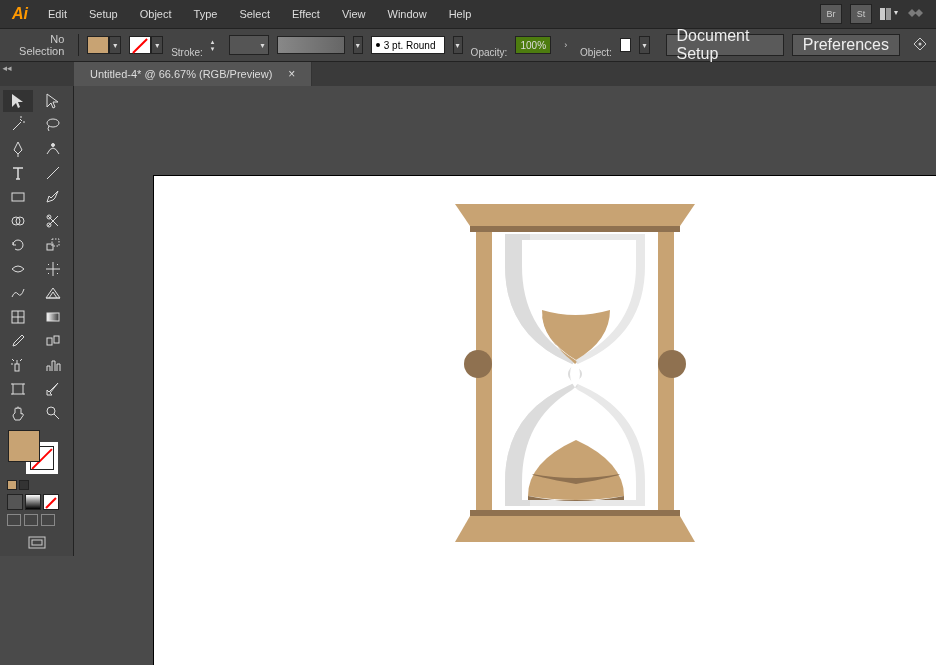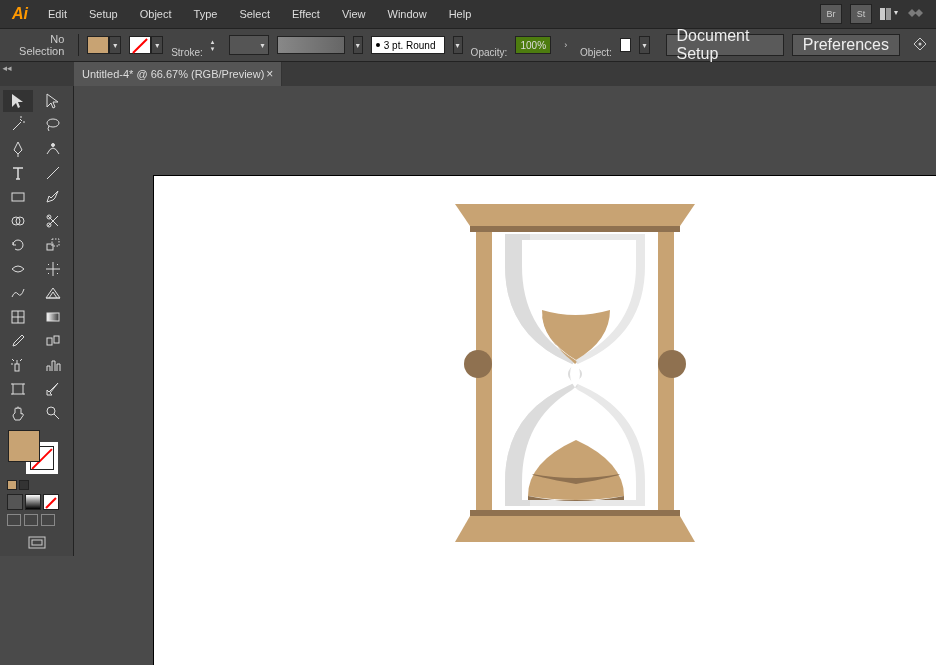--- a/index.html
+++ b/index.html
@@ -25,21 +25,21 @@
   .brush-preview { width:90px; height:18px; background:#fff; border:1px solid #222; display:flex; align-items:center; padding-left:4px; color:#000; font-size:10px; }
   .brush-dot { width:4px; height:4px; background:#000; border-radius:50%; margin-right:4px; }
   .opacity-field { width:44px; height:18px; background:#4d7c0f; border:1px solid #222; color:#ddd; display:flex; align-items:center; justify-content:center; font-size:10px; }
   .arrow-chip { width:16px; height:18px; display:flex; align-items:center; justify-content:center; cursor:pointer; font-size:9px; color:#ccc; }
   .topswatch-small { width:14px; height:14px; background:#fff; border:1px solid #222; }
   .btn { height: 22px; padding: 0 10px; background: #5a5a5a; border: 1px solid #222; color: #eee; font-size: 16px; cursor: pointer; display:flex; align-items:center; }
   
   
   .tabrow { height: 24px; background: #3a3a3a; display: flex; align-items: stretch; padding-left: 74px; }
   .panel-toggle { position:absolute; left:0; top:62px; width:14px; height:12px; color:#aaa; font-size:9px; display:flex; align-items:center; justify-content:center; cursor:pointer; }
-  .tab { background: #555; display: flex; align-items: center; padding: 0 8px; gap: 2px; color: #ddd; font-size: 11px; border-right:1px solid #333; }
+  .tab { background: #555; display: flex; align-items: center; padding: 0 16px; gap: 16px; color: #ddd; font-size: 11px; border-right:1px solid #333; }
   .tab-close { cursor:pointer; font-size:12px; }
   
   
   .toolbox { position: absolute; left: 0; top: 86px; width: 74px; background: #444; border-right: 1px solid #222; padding: 4px 3px; }
   .tool-grid { display: grid; grid-template-columns: 1fr 1fr; gap: 2px; }
   .tool { width: 30px; height: 22px; display: flex; align-items: center; justify-content: center; cursor: pointer; position: relative; }
   .tool svg { width: 18px; height: 18px; stroke: #ddd; stroke-width: 1; fill: none; }
   .tool.sel { background: #333; }
   
   .fill-stroke { margin-top:6px; width:56px; height:46px; position:relative; margin-left:5px; }

